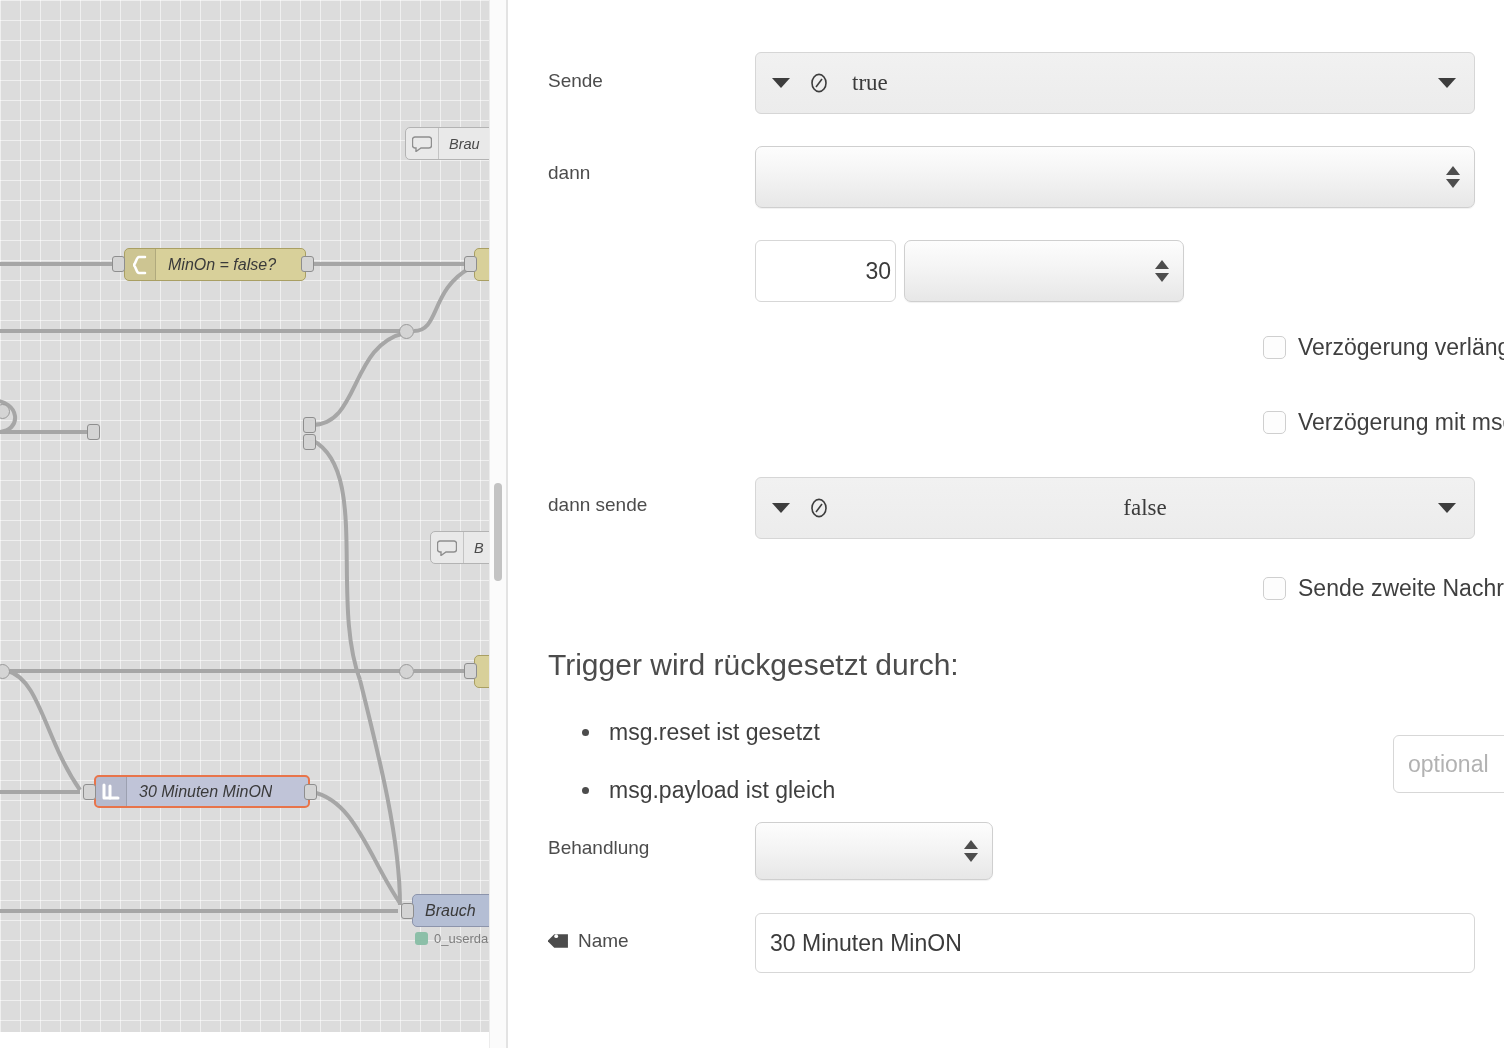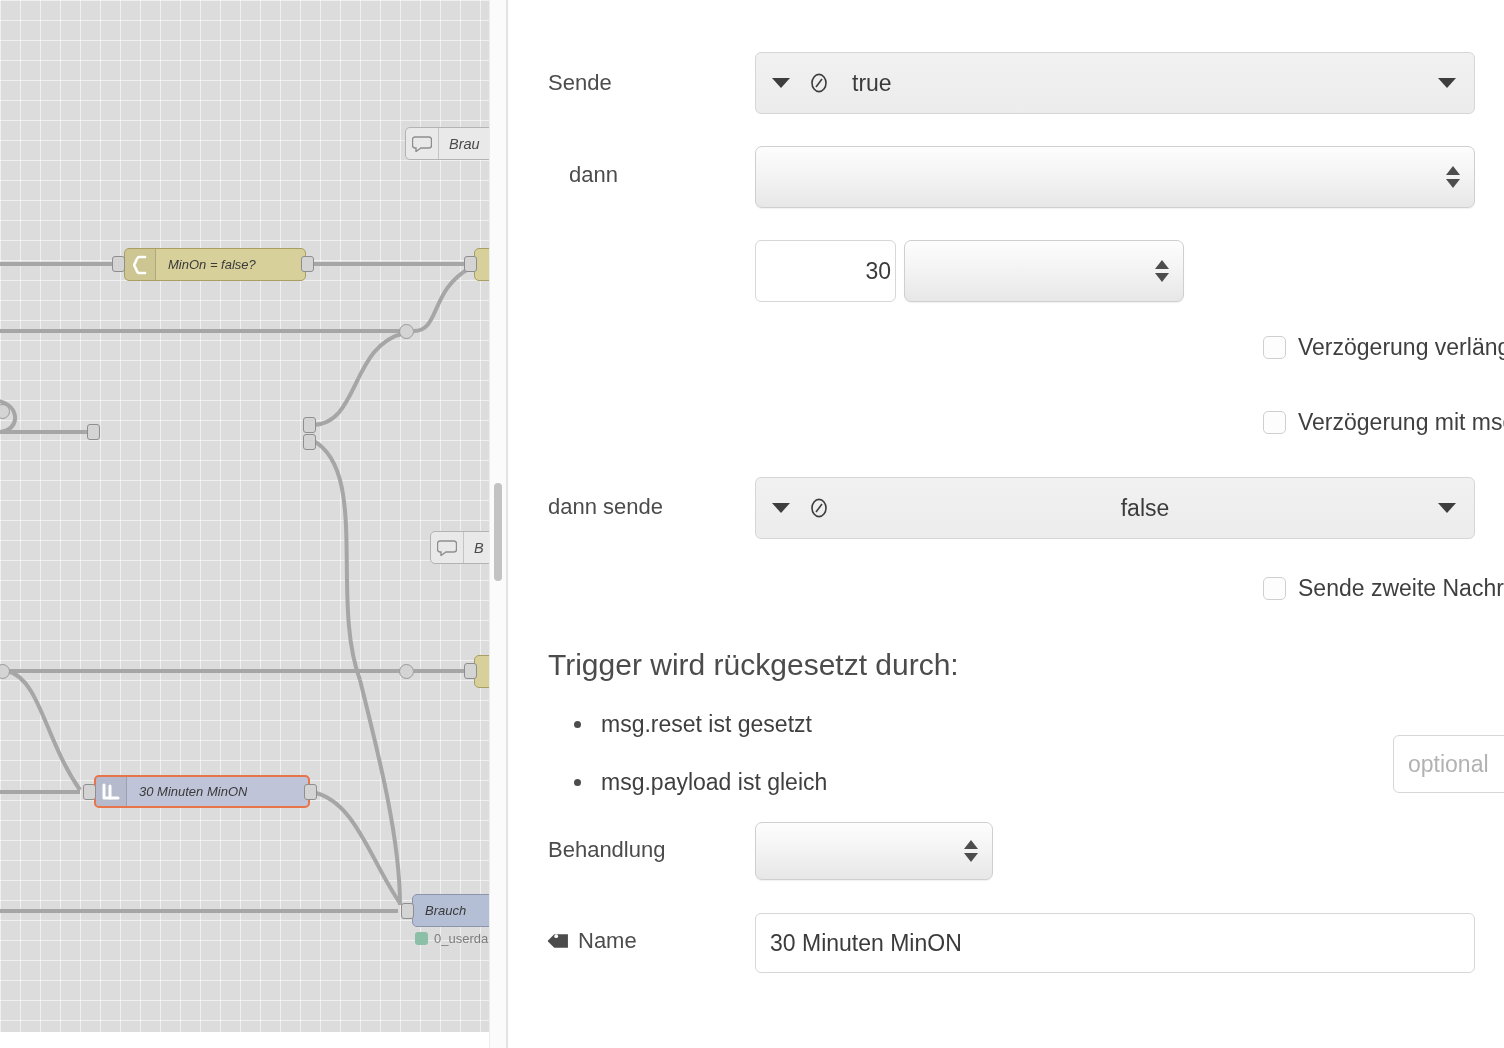--- a/index.html
+++ b/index.html
@@ -25,21 +25,21 @@
   #canvas .wirelayer { position:absolute; left:0; top:0; width:489px; height:1048px; }
 
   .nd {
     position: absolute;
     height: 33px;
     border-radius: 5px;
     border: 1px solid #999999;
     display: flex; align-items: center;
     box-sizing: border-box;
     font-style: italic;
-    font-size: 13px;
+    font-size: 16px;
     color: #3a3a3a;
   }
   .nd .ndicon {
     width: 30px; height: 100%;
     border-right: 1px solid rgba(0,0,0,0.14);
     background: rgba(0,0,0,0.05);
     border-radius: 4px 0 0 4px;
     display:flex; align-items:center; justify-content:center;
     flex: 0 0 30px;
   }
@@ -94,32 +94,33 @@
   #panel-divider { position:absolute; left: 506px; top:0; width:2px; height:1048px; background:#e3e3e3; }
 
   
   #panel {
     position:absolute; left: 508px; top:0;
     width: 996px; height: 1048px;
     background:#ffffff;
   }
   .row { position:absolute; display:flex; align-items:center; }
   .flabel {
-    font-size: 22px; color:#4c4c4c; white-space:nowrap;
+    font-size: 19px; color:#4c4c4c; white-space:nowrap;
   }
 
   
   .typedinput {
     display:flex; align-items:center;
     background: linear-gradient(to bottom, #f1f1f1, #ececec);
     border:1px solid #d6d6d6;
     border-radius: 6px;
     height: 62px;
     box-sizing:border-box;
     padding: 0 18px 0 16px;
+    font-family: Liberation Serif, serif;
   }
   .tri-down {
     width:0; height:0;
     border-left: 9px solid transparent;
     border-right: 9px solid transparent;
     border-top: 10px solid #3d3d3d;
   }
   .ti-typeicon {
     width: 22px; height:22px; margin-left: 18px;
     display:inline-block;
@@ -166,21 +167,21 @@
   .cbrow { position:absolute; display:flex; align-items:center; }
   .cbox {
     width: 23px; height: 23px;
     border:1px solid #cfcfcf; border-radius:5px;
     background:#fdfdfd; box-sizing:border-box;
     flex:0 0 23px;
   }
   .cblabel { margin-left: 12px; font-size: 23px; color:#3f3f3f; white-space:nowrap; }
 
   .sectiontitle { position:absolute; font-size:30px; color:#4c4c4c; }
-  .bullets { position:absolute; margin:8px; padding:0; list-style:none; }
+  .bullets { position:absolute; margin:16px; padding:0; list-style:none; }
   .bullets li {
     display:flex; align-items:center;
     font-size:23px; color:#3f3f3f; white-space:nowrap;
   }
   .bullets li .dot {
     width:7px; height:7px; border-radius:50%; background:#4c4c4c;
     margin-right: 20px; flex:0 0 7px;
   }
   .tagicon { display:inline-block; width:26px; height:26px; }
 </style>
@@ -304,21 +305,21 @@
       <span class="ti-typeicon">
         <svg width="22" height="22" viewBox="0 0 22 22">
           <ellipse cx="11" cy="11" rx="7" ry="8.6" fill="none" stroke="#3d3d3d" stroke-width="1.6"></ellipse>
           <line x1="8" y1="15" x2="14" y2="7" stroke="#3d3d3d" stroke-width="1.6"></line>
         </svg>
       </span>
       <span class="ti-value">true</span>
       <span class="tri-down"></span>
     </div>
 
-    <div class="flabel" style="position:absolute; left:40px; top:162px;margin-left:21px;">dann</div>
+    <div class="flabel" style="position:absolute; left:40px; top:162px;">dann</div>
     <div class="nselect" style="position:absolute; left:247px; top:146px; width:720px; height:62px;">
       <span class="spin">
         <span class="up"></span>
           <span class="dn"></span>
       </span>
     </div>
 
     <input class="txtinput" style="position: absolute; left: 247px; top: 240px; width: 141px; height: 62px; text-align: right; padding-right: 4px;" value="30">
     <div class="nselect" style="position:absolute; left:396px; top:240px; width:280px; height:62px;">
       <span class="spin">

